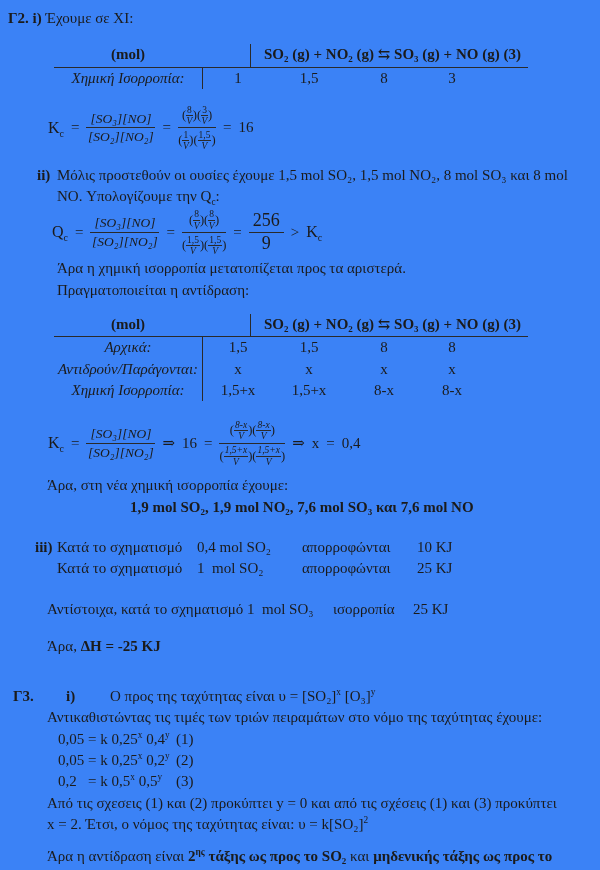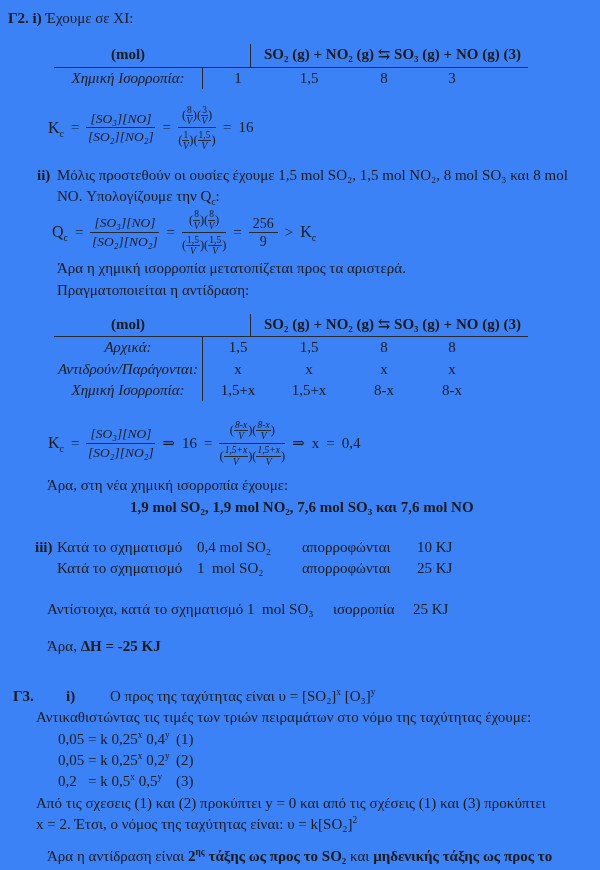--- a/index.html
+++ b/index.html
@@ -31,21 +31,21 @@
   .tv{text-align:center;}
   .tv1{width:70px}.tv2{width:72px}.tv3{width:78px}.tv4{width:58px}
 
   
   .formula{display:flex;align-items:center;margin-left:48px;gap:7px;white-space:nowrap;}
   .fname{font-size:16px;}
   .frac{display:inline-block;text-align:center;vertical-align:middle;}
   .frac .fn{display:block;border-bottom:1.1px solid #2a2a2a;padding:0 4px 1px;}
   .frac .fd{display:block;padding-top:1px;}
   .bfrac{font-size:13.5px;font-style:italic;line-height:1.15;}
-  .rfrac{font-size:14px;line-height:1.1;}
+  .rfrac{font-size:18px;line-height:1.1;}
   .mf{display:inline-block;vertical-align:middle;text-align:center;font-size:9.5px;line-height:1.1;}
   .mf .t{display:block;border-bottom:0.9px solid #2a2a2a;padding:0 1px 0px;}
   .mf .bm{display:block;font-style:italic;padding-top:0px;}
   .pr{font-size:12.5px;}
   .mgroup{display:inline-flex;align-items:center;line-height:1.2;}
   .op{font-size:15px;}
 
   
   .tri-row{display:flex;margin-left:35px;}
   .m3{width:22px;font-weight:bold;}
@@ -54,21 +54,21 @@
   .tc3{width:115px;}
   .resp-row{display:flex;margin-left:47px;}
   .rc1{width:200px;}
   .rc2{width:86px;}
   .rc3{width:80px;}
 
   
   .g3-row{display:flex;align-items:baseline;padding-left:13px;}
   .g3m{width:29px;font-weight:bold;}
   .g3im{width:20px;font-weight:bold;}
-  .g3-cont{margin-left:36px;}
+  .g3-cont{margin-left:47px;}
   .eq-row{display:flex;margin-left:58px;align-items:flex-end;}
   .eq-expr{width:118px;display:inline-block;}
   .g3-para{margin-left:47px;width:524px;}
 </style>
 </head>
 <body>
 
 <div class="page">
 
   <div class="h-row">

